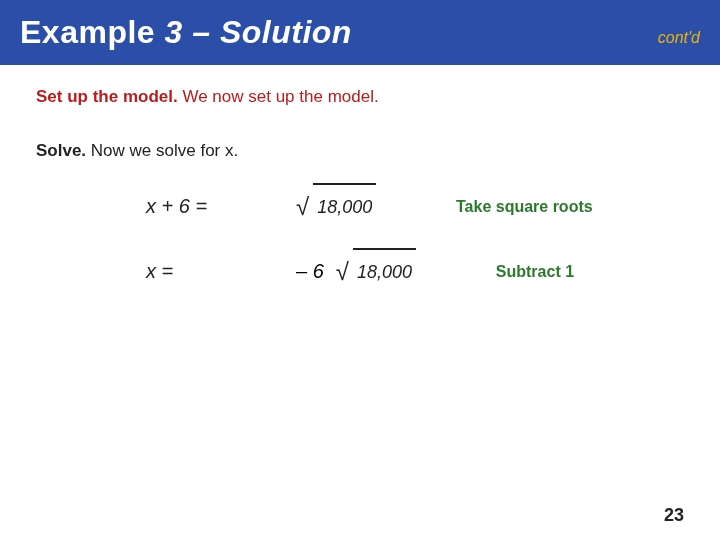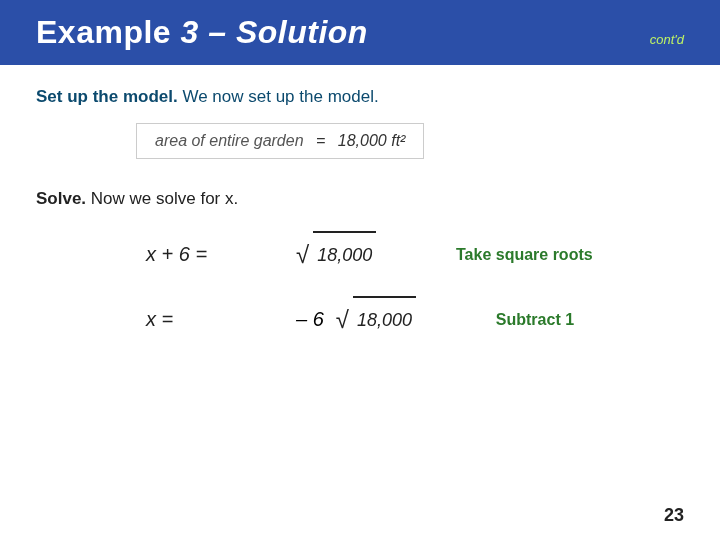--- a/index.html
+++ b/index.html
@@ -8,55 +8,55 @@
       width: 720px;
       height: 540px;
       background: #ffffff;
       font-family: Arial, sans-serif;
       overflow: hidden;
       position: relative;
     }
 
     .header-bar {
       background: #2b4fa8;
-      padding: 14px 36px;
+      padding: 14px 20px;
       display: flex;
       align-items: flex-end;
       justify-content: space-between;
     }
 
     .header-title {
       color: #ffffff;
       font-size: 32px;
       font-weight: bold;
       font-style: italic;
       letter-spacing: 0.5px;
     }
 
     .header-title span.example-word {
       font-style: normal;
       font-weight: bold;
     }
 
     .header-contd {
-      color: #bef264;
-      font-size: 13px;
+      color: #eab308;
+      font-size: 16px;
       font-style: italic;
       align-self: flex-end;
       padding-bottom: 4px;
     }
 
     .content {
       padding: 22px 36px 16px 36px;
     }
 
     .set-up-text {
       font-size: 17px;
-      color: #0c4a6e;
-      margin-bottom: 16px;
+      color: #b91c1c;
+      margin-bottom: 34px;
     }
 
     .set-up-text strong {
       font-weight: bold;
     }
 
     .formula-box {
       border: 1px solid #ccc;
       display: inline-block;
       padding: 8px 18px;
@@ -171,27 +171,20 @@
   <div class="header-contd">cont'd</div>
 </div>
 
 <div class="content">
 
   <div class="set-up-text">
     <strong>Set up the model.</strong>
     <span> We now set up the model.</span>
   </div>
 
-  <div style="margin-bottom: 10px; margin-left: 60px;">
-    <div class="formula-box">
-      <span class="label">area of entire garden</span>
-      <span style="margin: 0 8px;">=</span>
-      <span class="value">18,000 ft²</span>
-    </div>
-  </div>
 
 
   <div class="solve-text">
     <strong>Solve.</strong>
     <span> Now we solve for x.</span>
   </div>
 
   <div class="steps-area">
 
     <div class="step-row">

